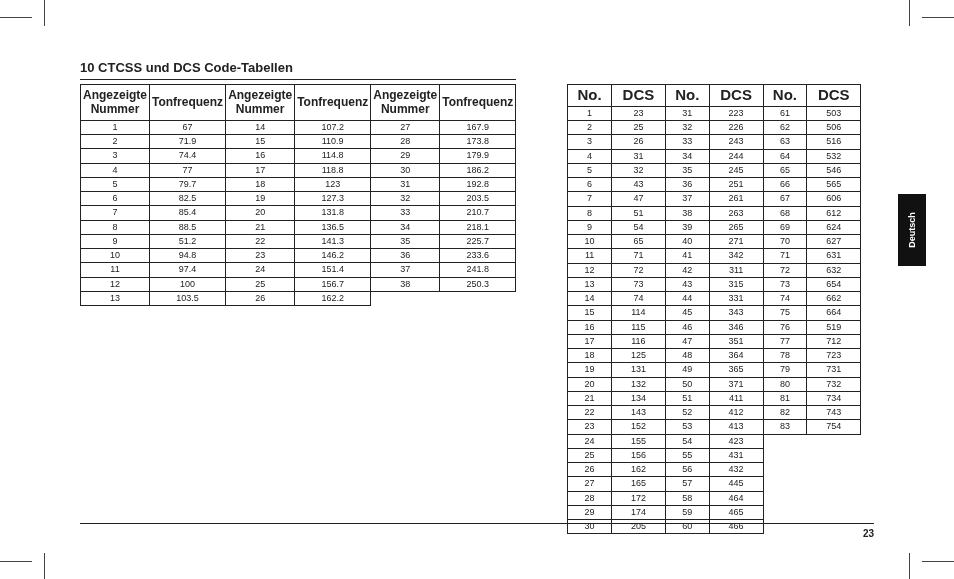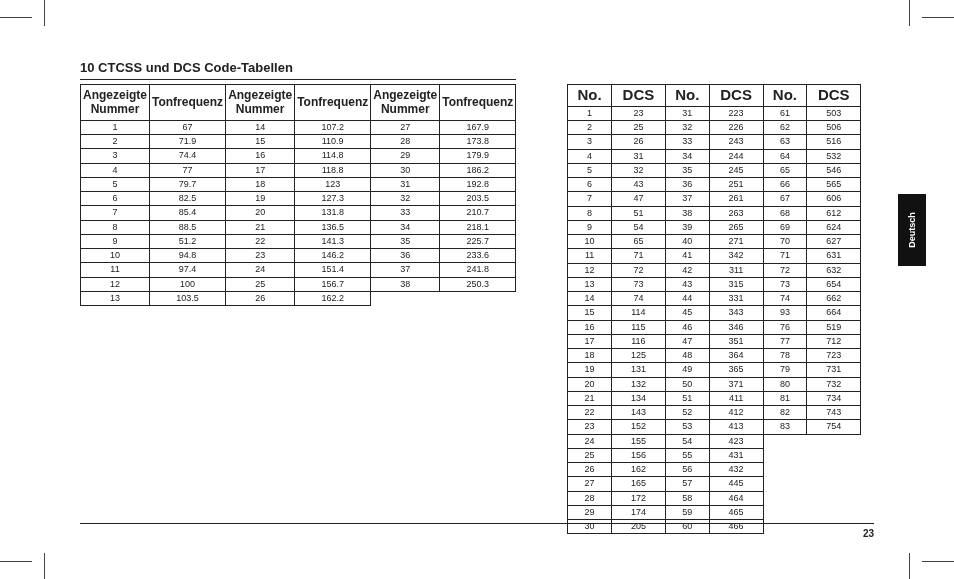--- a/index.html
+++ b/index.html
@@ -366,21 +366,21 @@
               <td>44</td>
               <td>331</td>
               <td>74</td>
               <td>662</td>
             </tr>
             <tr>
               <td>15</td>
               <td>114</td>
               <td>45</td>
               <td>343</td>
-              <td>93</td>
+              <td>75</td>
               <td>664</td>
             </tr>
             <tr>
               <td>16</td>
               <td>115</td>
               <td>46</td>
               <td>346</td>
               <td>76</td>
               <td>519</td>
             </tr>

